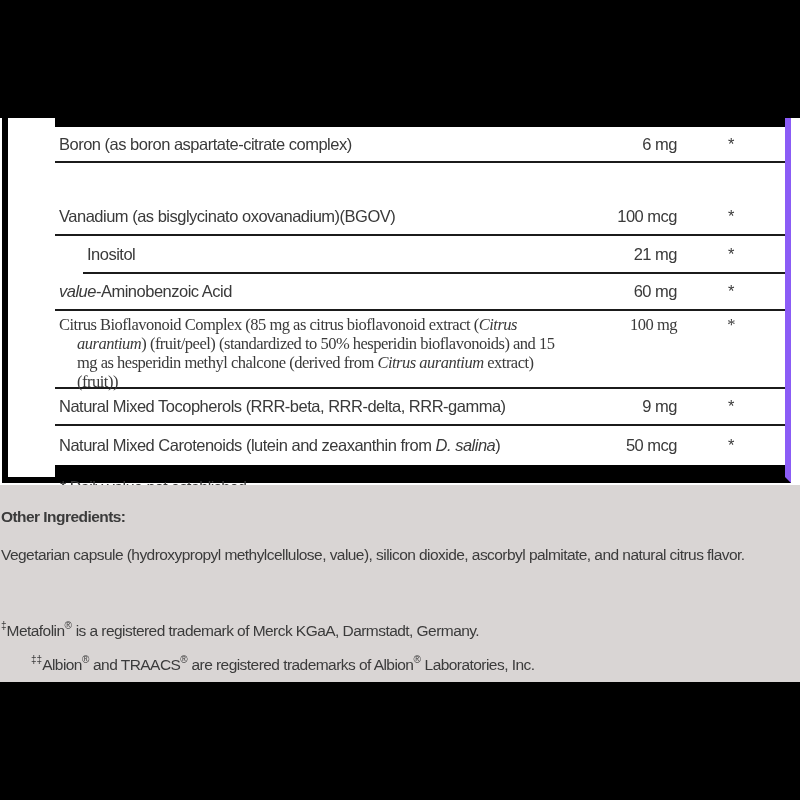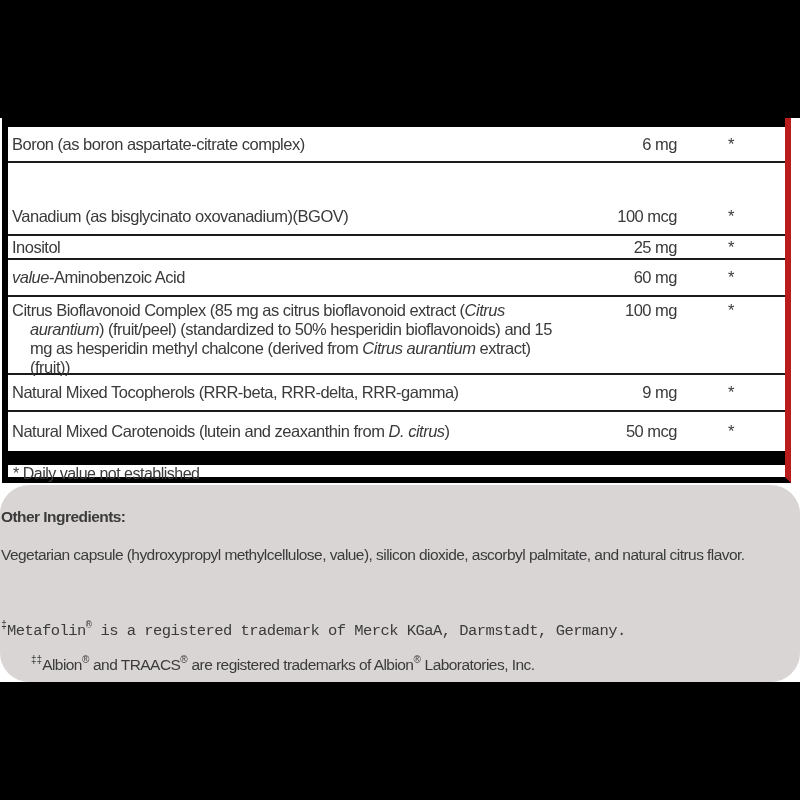--- a/index.html
+++ b/index.html
@@ -7,55 +7,55 @@
     width:800px;height:800px;position:relative;background:#ffffff;
     font-family:"Liberation Sans",sans-serif;color:#3a3a3a;overflow:hidden;
   }
   
   .top-band{position:absolute;left:0;top:0;width:800px;height:118px;background:#000;}
   .bottom-band{position:absolute;left:0;top:682px;width:800px;height:118px;background:#000;}
 
   
   .supp-table{
     position:absolute;left:2px;top:118px;width:789px;height:365px;
-    background:#fff;border-left:6px solid #000;border-right:6px solid #b91c1c;
-    border-bottom:6px solid #000;box-sizing:border-box;
+    background:#fff;border-left:6px solid #000;border-right:6px solid #8b5cf6;
+    border-bottom:6px solid #000;box-sizing:border-box;padding-left:47px;
   }
   .supp-table .top-strip{height:9px;background:#000;}
   .t-rows{}
   .t-row{
     display:flex;align-items:center;box-sizing:border-box;
     border-bottom:2px solid #1b1b1b;padding-left:4px;
     font-size:16.5px;letter-spacing:-0.5px;line-height:19px;
   }
   .t-row:nth-child(1){height:36px;}
   .t-row:nth-child(2){height:37px;margin-top:36px;}
-  .t-row:nth-child(3){height:24px;}
+  .t-row:nth-child(3){height:38px;margin-left:28px;}
   .t-row:nth-child(4){height:37px;}
-  .t-row:nth-child(5){height:78px;align-items:flex-start;padding-top:4px;}
+  .t-row:nth-child(5){height:78px;align-items:flex-start;padding-top:4px;font-family:Liberation Serif, serif;}
   .t-row:nth-child(6){height:37px;}
   .t-row:nth-child(7){height:39px;border-bottom:none;}
   .t-name{flex:1;padding-left:18px;text-indent:-18px;}
   .t-amount{width:115px;text-align:right;white-space:nowrap;}
   .t-dv{width:108px;text-align:center;}
   .thick-bar{height:14px;background:#000;}
   .dv-note{
     height:17px;display:flex;align-items:center;padding-left:5px;
     font-size:16px;letter-spacing:-0.5px;border-radius:8px;
   }
 
   
   .gray-section{
-    position:absolute;left:0;top:485px;width:800px;height:197px;background:#d9d5d4;border-radius:29px;
+    position:absolute;left:0;top:485px;width:800px;height:197px;background:#d9d5d4;
   }
   .gray-section .txt{position:absolute;left:1px;right:4px;white-space:nowrap;
     font-size:15.5px;letter-spacing:-0.55px;color:#3b3b3b;}
   .oi-heading{top:23px;font-weight:700;font-size:16.5px;letter-spacing:-0.4px;}
   .oi-text{top:61px;}
-  .tm-1{top:137px;font-family:Liberation Mono, monospace;}
+  .tm-1{top:137px;}
   .tm-2{top:171px;padding-left:30px;}
   sup{font-size:10px;line-height:0;position:relative;top:-1px;vertical-align:super;letter-spacing:0;}
   i{font-style:italic;}
 </style>
 </head>
 <body>
 
 <div class="top-band"></div>
 
 <div class="supp-table">
@@ -66,40 +66,40 @@
         <div class="t-amount">6 mg</div>
         <div class="t-dv">*</div>
       </div>
       <div class="t-row">
         <div class="t-name">Vanadium (as bisglycinato oxovanadium)(BGOV)</div>
         <div class="t-amount">100 mcg</div>
         <div class="t-dv">*</div>
       </div>
       <div class="t-row">
         <div class="t-name">Inositol</div>
-        <div class="t-amount">25 mg</div>
+        <div class="t-amount">21 mg</div>
         <div class="t-dv">*</div>
       </div>
       <div class="t-row">
         <div class="t-name"><i>value</i>-Aminobenzoic Acid</div>
         <div class="t-amount">60 mg</div>
         <div class="t-dv">*</div>
       </div>
       <div class="t-row">
         <div class="t-name">Citrus Bioflavonoid Complex (85 mg as citrus bioflavonoid extract (<i>Citrus aurantium</i>) (fruit/peel) (standardized to 50% hesperidin bioflavonoids) and 15 mg as hesperidin methyl chalcone (derived from <i>Citrus aurantium</i> extract) (fruit))</div>
         <div class="t-amount">100 mg</div>
         <div class="t-dv">*</div>
       </div>
       <div class="t-row">
         <div class="t-name">Natural Mixed Tocopherols (RRR-beta, RRR-delta, RRR-gamma)</div>
         <div class="t-amount">9 mg</div>
         <div class="t-dv">*</div>
       </div>
       <div class="t-row">
-        <div class="t-name">Natural Mixed Carotenoids (lutein and zeaxanthin from <i>D. citrus</i>)</div>
+        <div class="t-name">Natural Mixed Carotenoids (lutein and zeaxanthin from <i>D. salina</i>)</div>
         <div class="t-amount">50 mcg</div>
         <div class="t-dv">*</div>
       </div>
     </div>
   <div class="thick-bar"></div>
   <div class="dv-note">* Daily value not established</div>
 </div>
 
 <div class="gray-section">
   <div class="txt oi-heading">Other Ingredients:</div>

